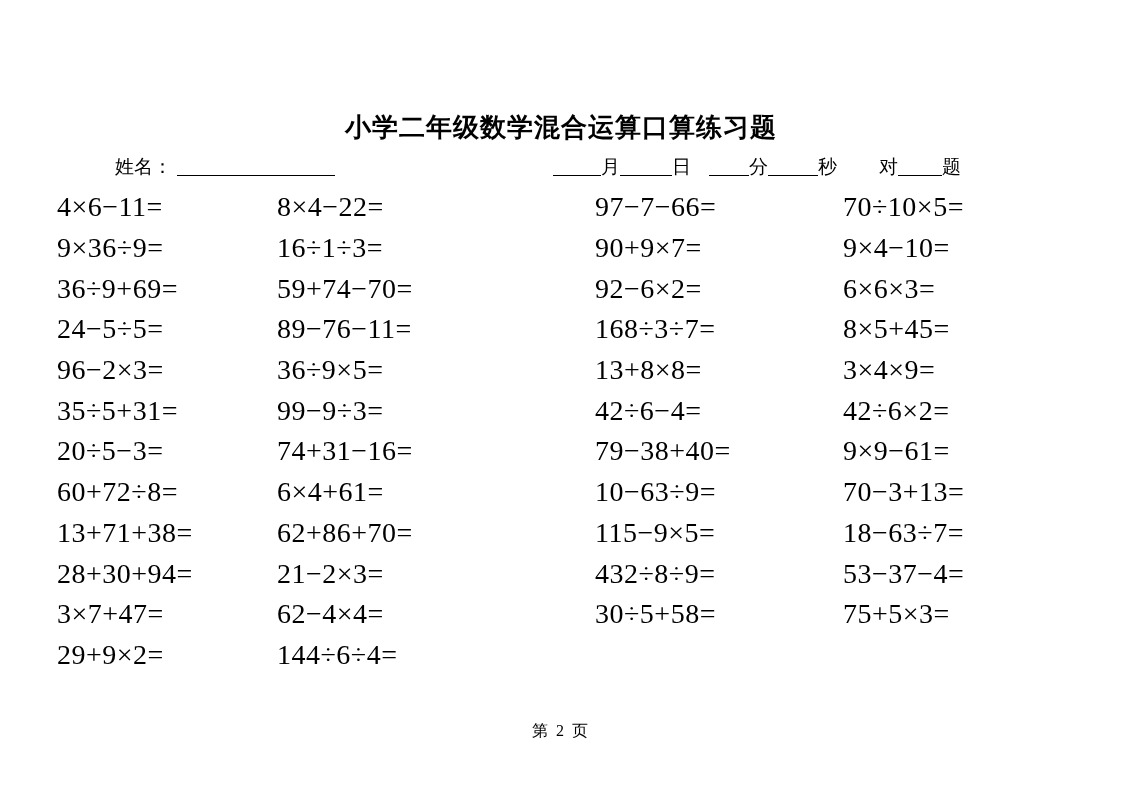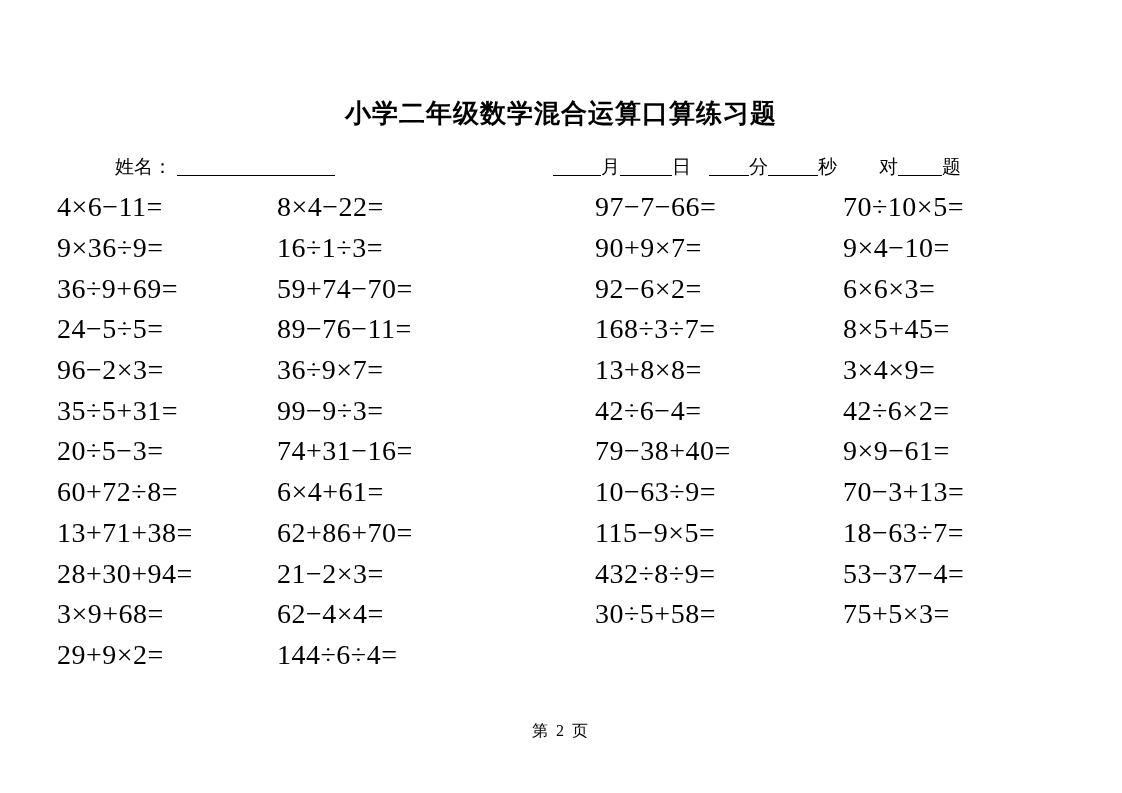--- a/index.html
+++ b/index.html
@@ -11,21 +11,21 @@
   }
   .page {
     position: relative;
     width: 1122px;
     height: 793px;
     background: #ffffff;
     overflow: hidden;
   }
   .title {
     position: absolute;
-    top: 96px;
+    top: 110px;
     left: 0;
     width: 100%;
     text-align: center;
     font-family: "Liberation Sans", "DejaVu Sans", sans-serif;
     font-weight: bold;
     font-size: 26px;
     letter-spacing: 1px;
   }
   .header-line {
     position: absolute;
@@ -114,21 +114,21 @@
       <div class="problem">9×4−10=</div>
       <div class="problem">36÷9+69=</div>
       <div class="problem">59+74−70=</div>
       <div class="problem">92−6×2=</div>
       <div class="problem">6×6×3=</div>
       <div class="problem">24−5÷5=</div>
       <div class="problem">89−76−11=</div>
       <div class="problem">168÷3÷7=</div>
       <div class="problem">8×5+45=</div>
       <div class="problem">96−2×3=</div>
-      <div class="problem">36÷9×7=</div>
+      <div class="problem">36÷9×5=</div>
       <div class="problem">13+8×8=</div>
       <div class="problem">3×4×9=</div>
       <div class="problem">35÷5+31=</div>
       <div class="problem">99−9÷3=</div>
       <div class="problem">42÷6−4=</div>
       <div class="problem">42÷6×2=</div>
       <div class="problem">20÷5−3=</div>
       <div class="problem">74+31−16=</div>
       <div class="problem">79−38+40=</div>
       <div class="problem">9×9−61=</div>
@@ -137,21 +137,21 @@
       <div class="problem">10−63÷9=</div>
       <div class="problem">70−3+13=</div>
       <div class="problem">13+71+38=</div>
       <div class="problem">62+86+70=</div>
       <div class="problem">115−9×5=</div>
       <div class="problem">18−63÷7=</div>
       <div class="problem">28+30+94=</div>
       <div class="problem">21−2×3=</div>
       <div class="problem">432÷8÷9=</div>
       <div class="problem">53−37−4=</div>
-      <div class="problem">3×9+68=</div>
+      <div class="problem">3×7+47=</div>
       <div class="problem">62−4×4=</div>
       <div class="problem">30÷5+58=</div>
       <div class="problem">75+5×3=</div>
       <div class="problem">29+9×2=</div>
       <div class="problem">144÷6÷4=</div>
     </div>
 
   <div class="footer">第 2 页</div>
 
 </div>

